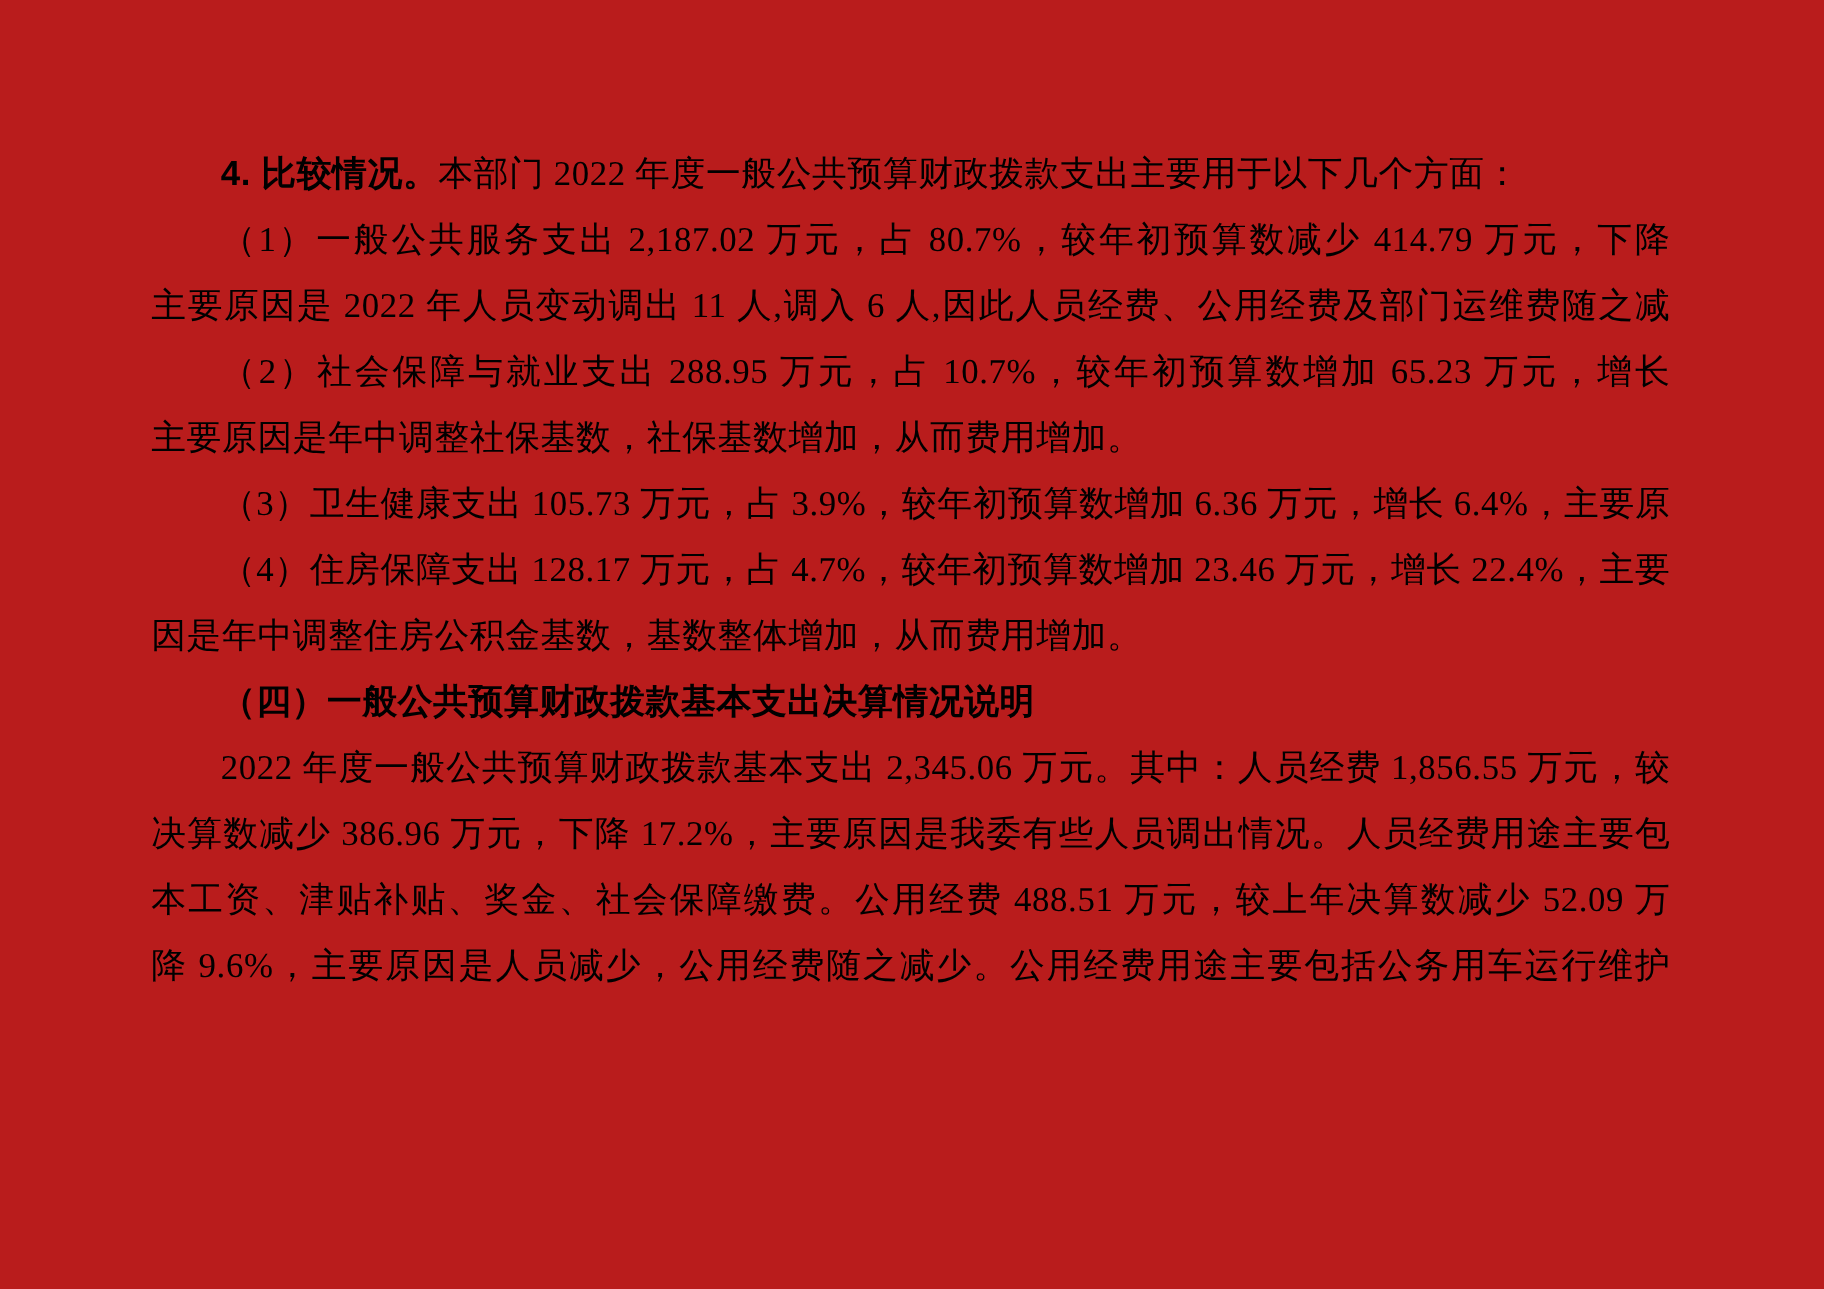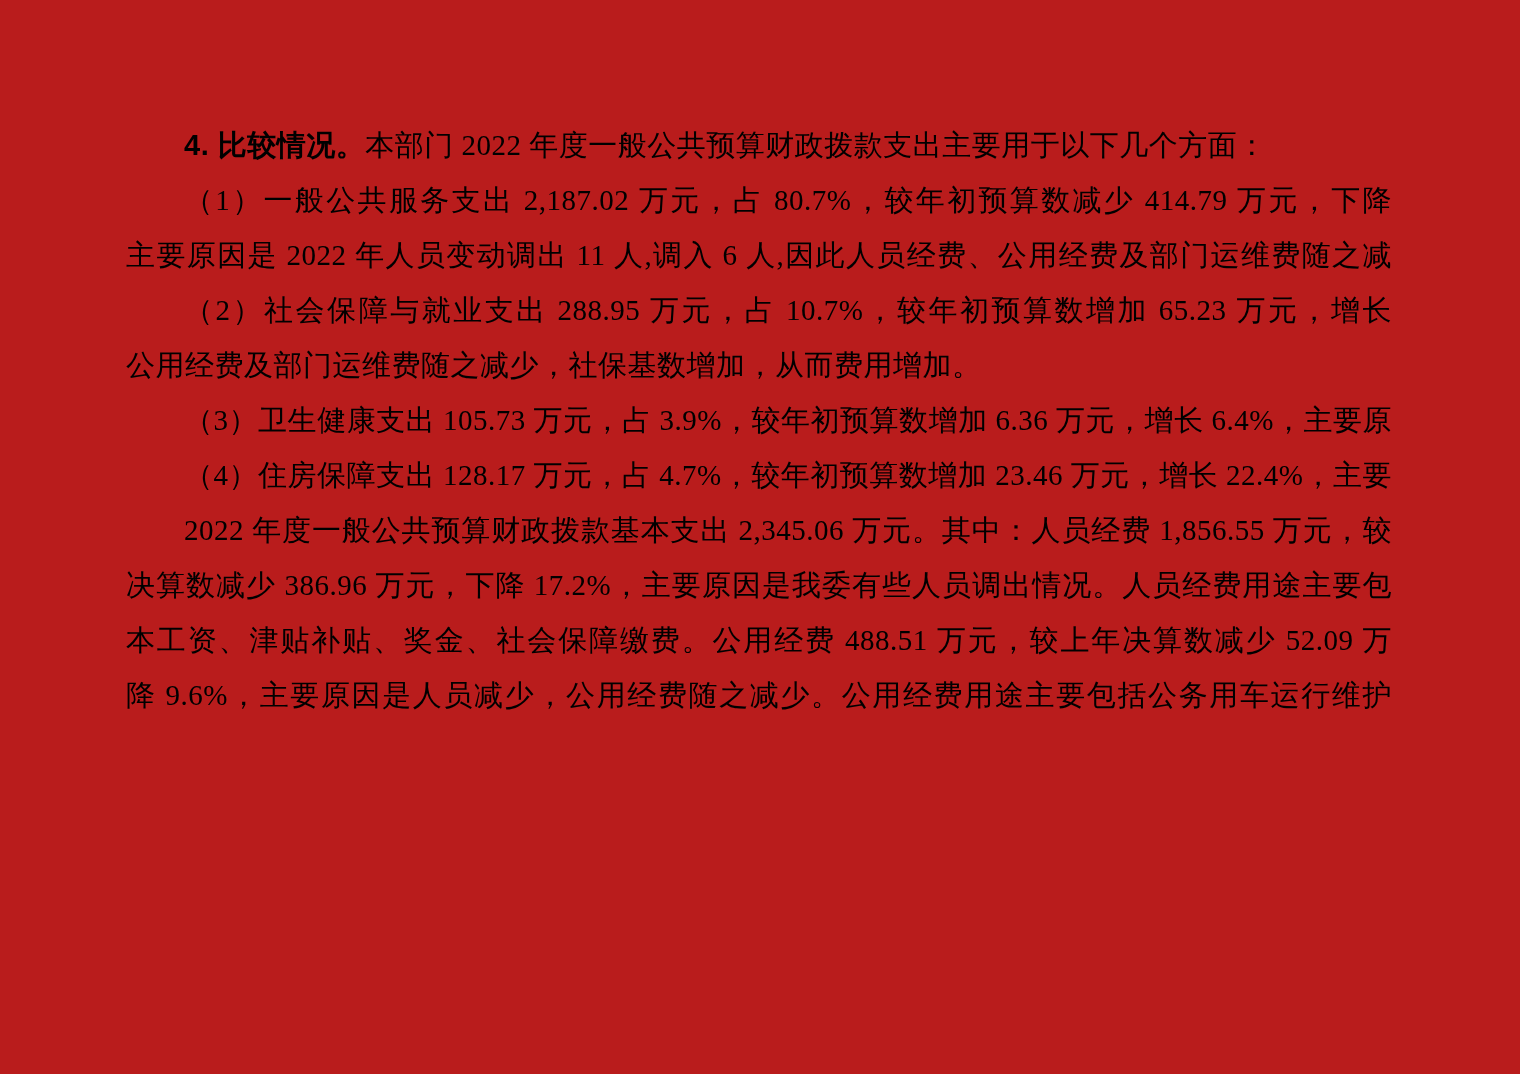--- a/index.html
+++ b/index.html
@@ -52,26 +52,28 @@
 
 <div class="page">
   <div class="content">
 
     <div class="line indent"><span class="hei">4. 比较情况。</span><span>本部门 2022 年度一般公共预算财政拨款支出主要用于以下几个方面：</span></div>
 
     <div class="line indent fill">（1）一般公共服务支出 2,187.02 万元，占 80.7%，较年初预算数减少 414.79 万元，下降 15.9%，</div>
     <div class="line fill">主要原因是 2022 年人员变动调出 11 人,调入 6 人,因此人员经费、公用经费及部门运维费随之减少。</div>
 
     <div class="line indent fill">（2）社会保障与就业支出 288.95 万元，占 10.7%，较年初预算数增加 65.23 万元，增长 29.2%，</div>
-    <div class="line">公用经费及部门运维费随之减少，社保基数增加，从而费用增加。</div>
+    <div class="line">主要原因是年中调整社保基数，社保基数增加，从而费用增加。</div>
 
     <div class="line indent fill">（3）卫生健康支出 105.73 万元，占 3.9%，较年初预算数增加 6.36 万元，增长 6.4%，主要原因</div>
 
     <div class="line indent fill">（4）住房保障支出 128.17 万元，占 4.7%，较年初预算数增加 23.46 万元，增长 22.4%，主要原</div>
+    <div class="line">因是年中调整住房公积金基数，基数整体增加，从而费用增加。</div>
 
+    <div class="line indent hei">（四）一般公共预算财政拨款基本支出决算情况说明</div>
 
     <div class="line indent fill">2022 年度一般公共预算财政拨款基本支出 2,345.06 万元。其中：人员经费 1,856.55 万元，较上年</div>
     <div class="line fill">决算数减少 386.96 万元，下降 17.2%，主要原因是我委有些人员调出情况。人员经费用途主要包括基</div>
     <div class="line fill">本工资、津贴补贴、奖金、社会保障缴费。公用经费 488.51 万元，较上年决算数减少 52.09 万元，下</div>
     <div class="line fill">降 9.6%，主要原因是人员减少，公用经费随之减少。公用经费用途主要包括公务用车运行维护费、工</div>
 
   </div>
 </div>
 
 </body></html>

